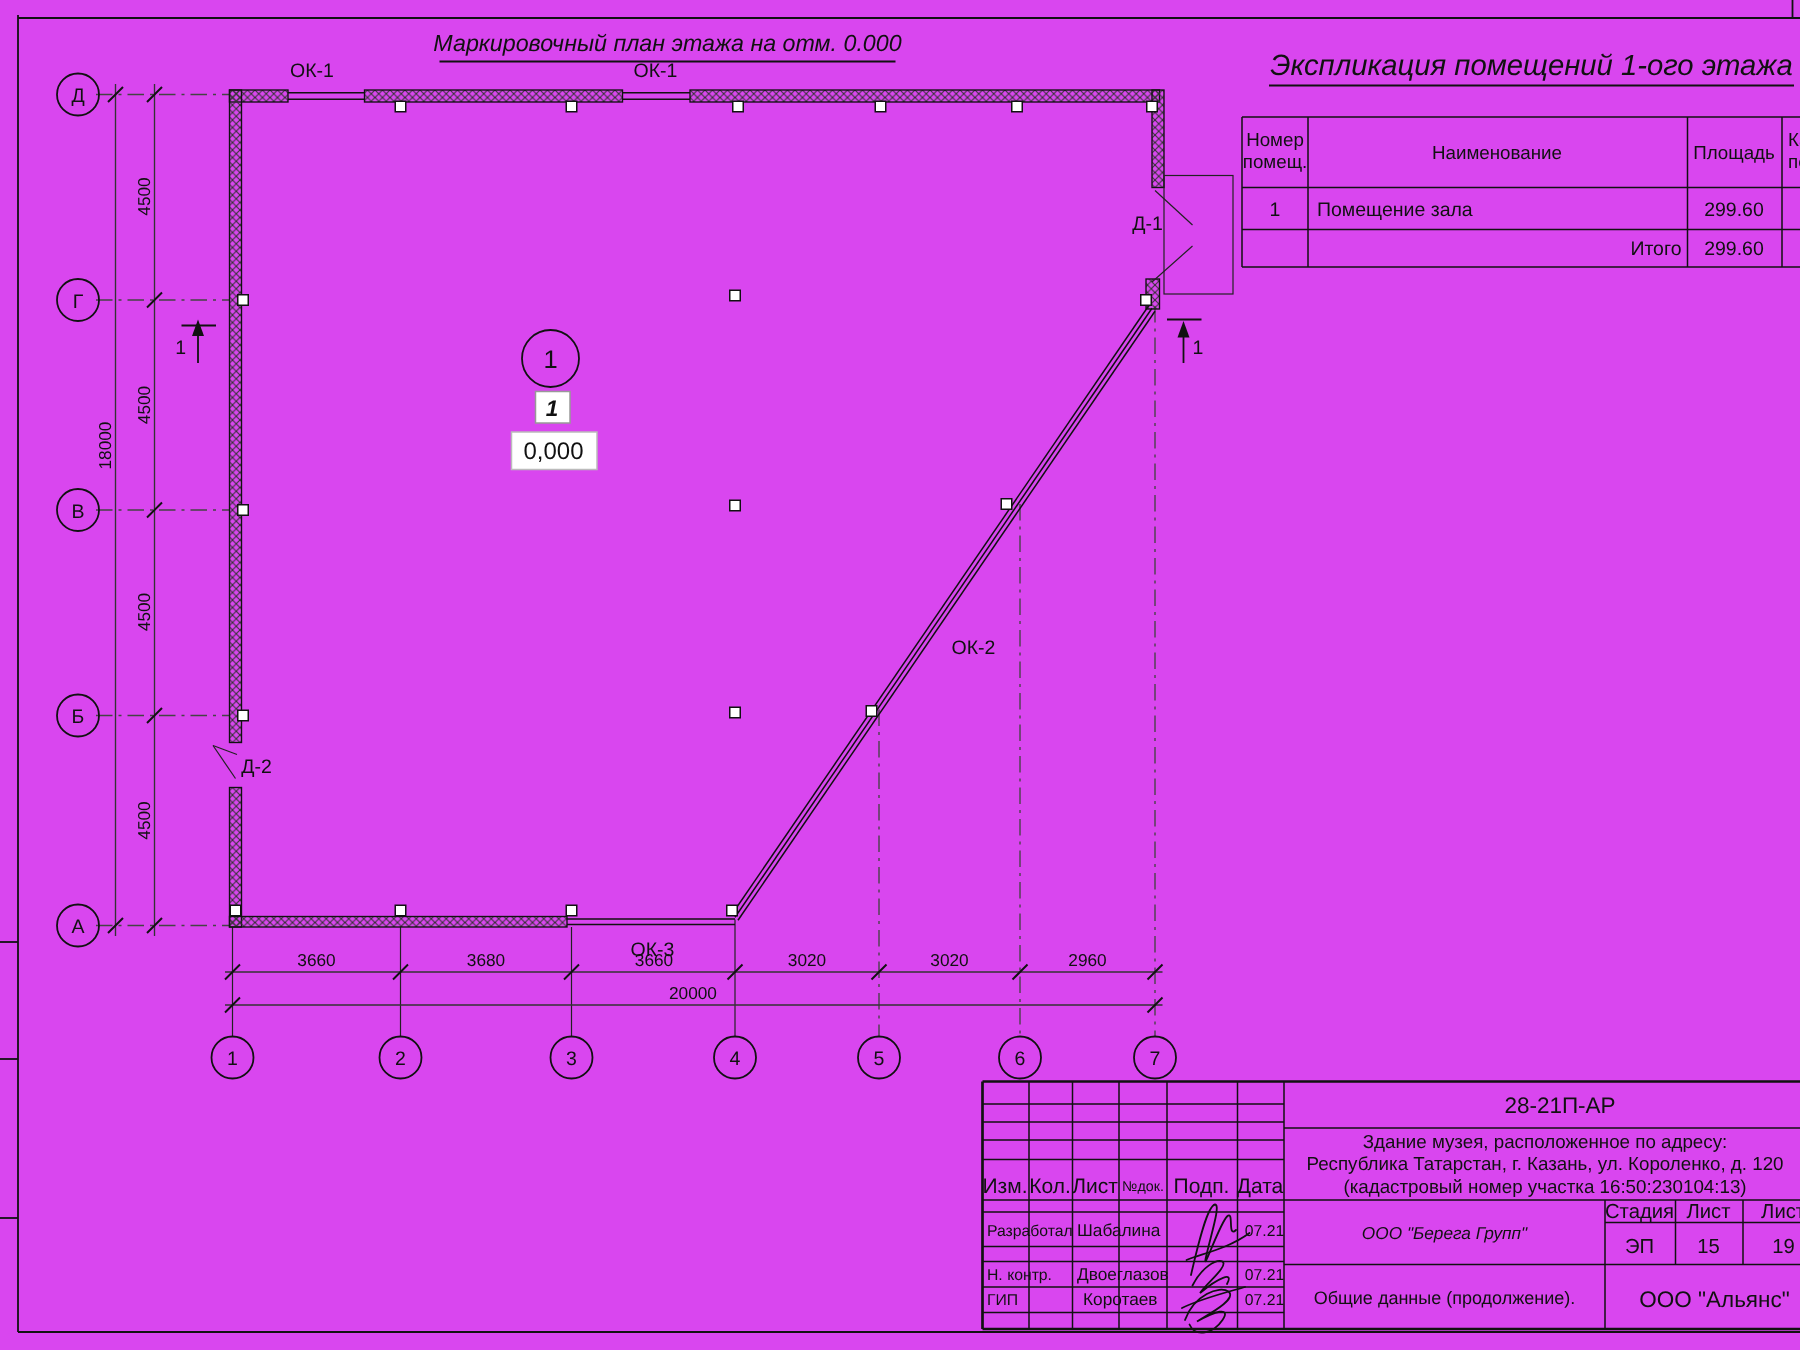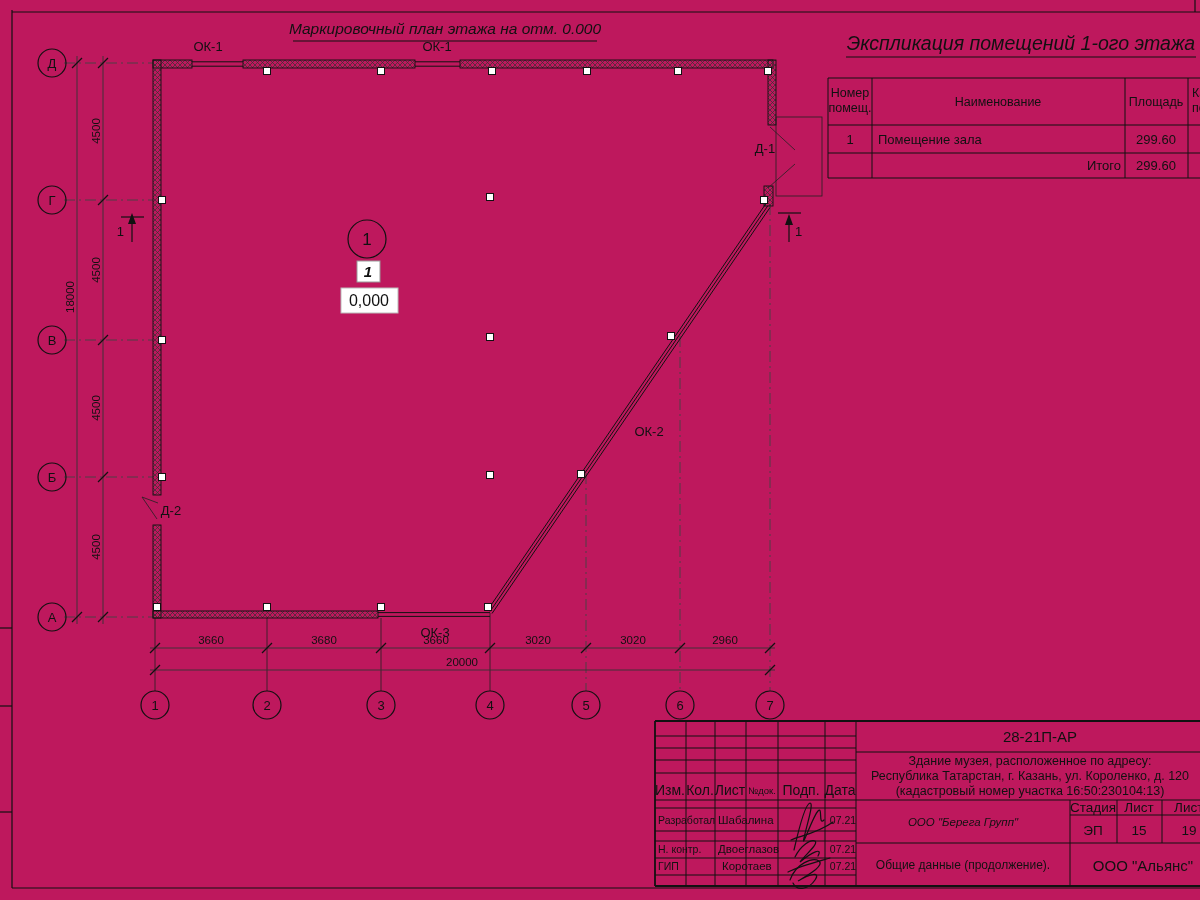--- a/index.html
+++ b/index.html
@@ -1,16 +1,16 @@
 <!DOCTYPE html>
 <html><head>
 <meta charset="utf-8">
 <style>
   html,body{margin:0;padding:0;background:#e8e8e8;}
-  .sheet{position:relative;width:1200px;height:900px;background:#be185d;overflow:hidden;
+  .sheet{position:relative;width:1200px;height:900px;background:#d946ef;overflow:hidden;
          font-family:"Liberation Sans", sans-serif;}
   svg{position:absolute;left:0;top:0;}
   svg text{fill:#111;font-family:"Liberation Sans", sans-serif;}
   .t-italic{font-style:italic;}
   .thin{stroke:#222;stroke-width:0.8;fill:none;}
   .med{stroke:#111;stroke-width:1.2;fill:none;}
   .dashdot{stroke:#444;stroke-width:0.9;fill:none;stroke-dasharray:11 4 2 4;}
   .dim{stroke:#333;stroke-width:0.9;fill:none;}
   .tick{stroke:#111;stroke-width:1.3;}
   .wall{fill:url(#hatch);stroke:#111;stroke-width:0.9;}

